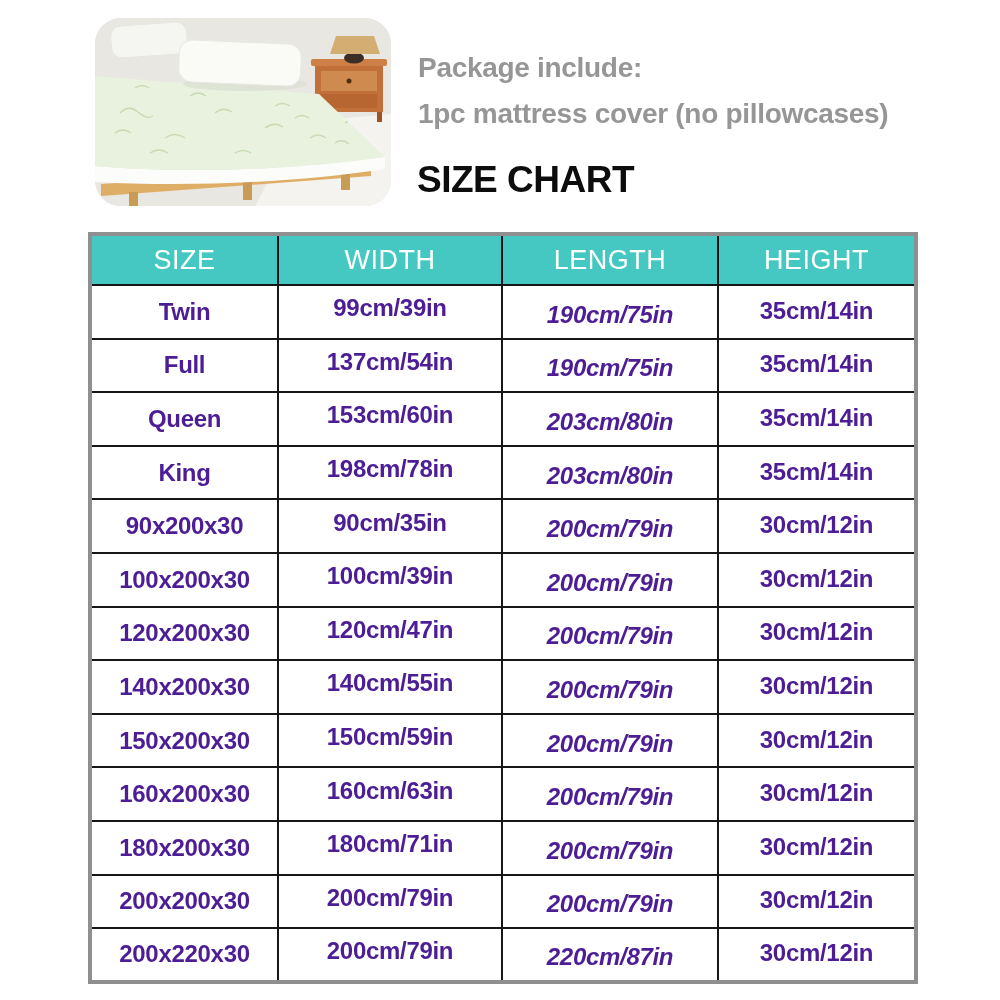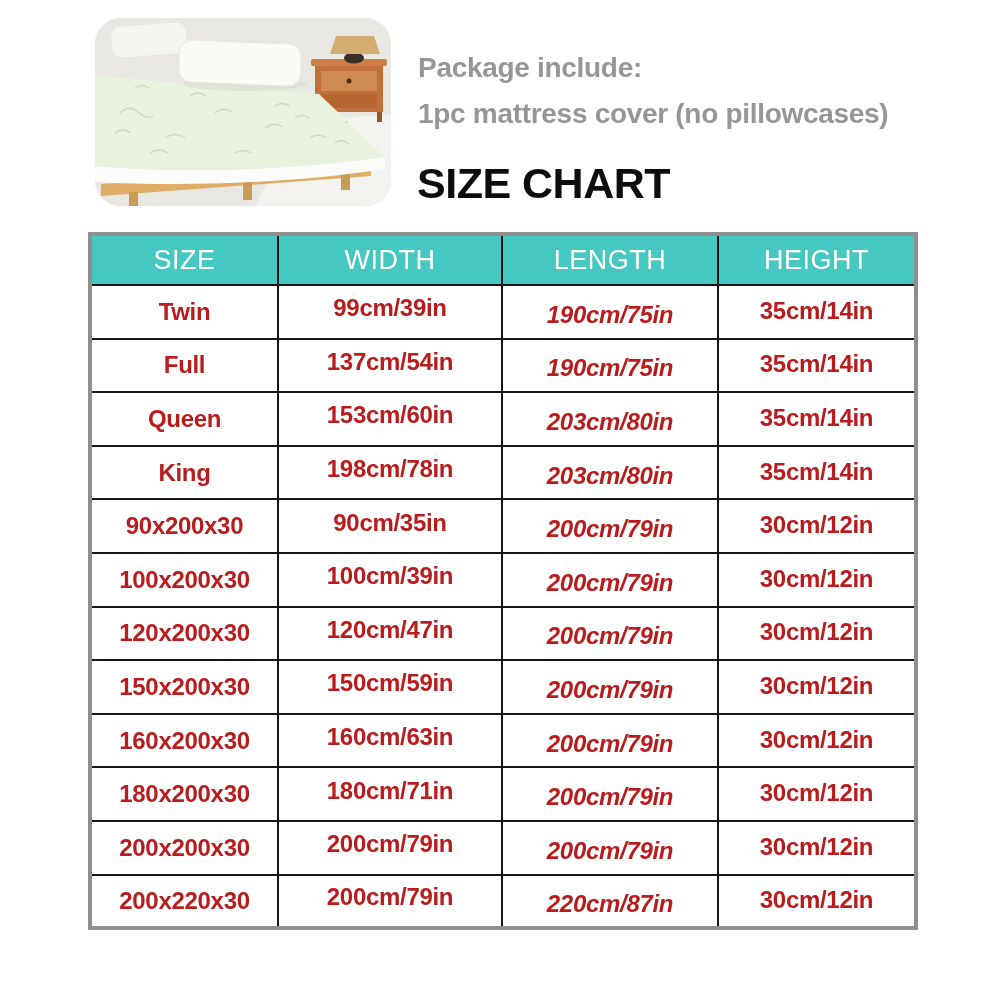--- a/index.html
+++ b/index.html
@@ -14,38 +14,38 @@
   }
   .photo svg{display:block;width:100%;height:100%;}
   
   .pkg-line{
     position:absolute;left:418px;font-size:28px;font-weight:700;
     color:#969696;letter-spacing:-0.3px;white-space:nowrap;
   }
   .pkg-line.l1{top:52px;}
   .pkg-line.l2{top:98px;}
   .section-title{
-    position:absolute;left:417px;top:159px;font-size:43px;font-weight:700;
+    position:absolute;left:417px;top:159px;font-size:37px;font-weight:700;
     color:#0d0d0d;letter-spacing:-0.5px;white-space:nowrap;
   }
   
   table.size-chart{
     position:absolute;left:88px;top:232px;width:826px;
     border-collapse:collapse;table-layout:fixed;
     border:4px solid #8f8f8f;
   }
   table.size-chart th{
     background:#46c8c2;color:#ffffff;font-size:27px;font-weight:400;
     height:46px;border:2px solid #161616;text-align:center;
     vertical-align:middle;letter-spacing:0.5px;
   }
   table.size-chart tbody tr{height:53.6px;}
   table.size-chart td{
     text-align:center;vertical-align:middle;
-    font-size:24px;font-weight:700;color:#b91c1c;
+    font-size:24px;font-weight:700;color:#4c1d95;
     border:2px solid #161616;letter-spacing:-0.3px;
   }
   
   table.size-chart td:nth-child(2){padding-bottom:8px;border-radius:25px;}
   table.size-chart td:nth-child(3){padding-top:7px;font-style:italic;}
   table.size-chart td:nth-child(4){padding-bottom:3px;margin-top:7px;}
 </style>
 </head>
 <body>
 
@@ -174,20 +174,26 @@
       <td>30cm/12in</td>
     </tr>
 
     <tr>
       <td>120x200x30</td>
       <td>120cm/47in</td>
       <td>200cm/79in</td>
       <td>30cm/12in</td>
     </tr>
 
+    <tr>
+      <td>140x200x30</td>
+      <td>140cm/55in</td>
+      <td>200cm/79in</td>
+      <td>30cm/12in</td>
+    </tr>
 
     <tr>
       <td>150x200x30</td>
       <td>150cm/59in</td>
       <td>200cm/79in</td>
       <td>30cm/12in</td>
     </tr>
 
     <tr>
       <td>160x200x30</td>

